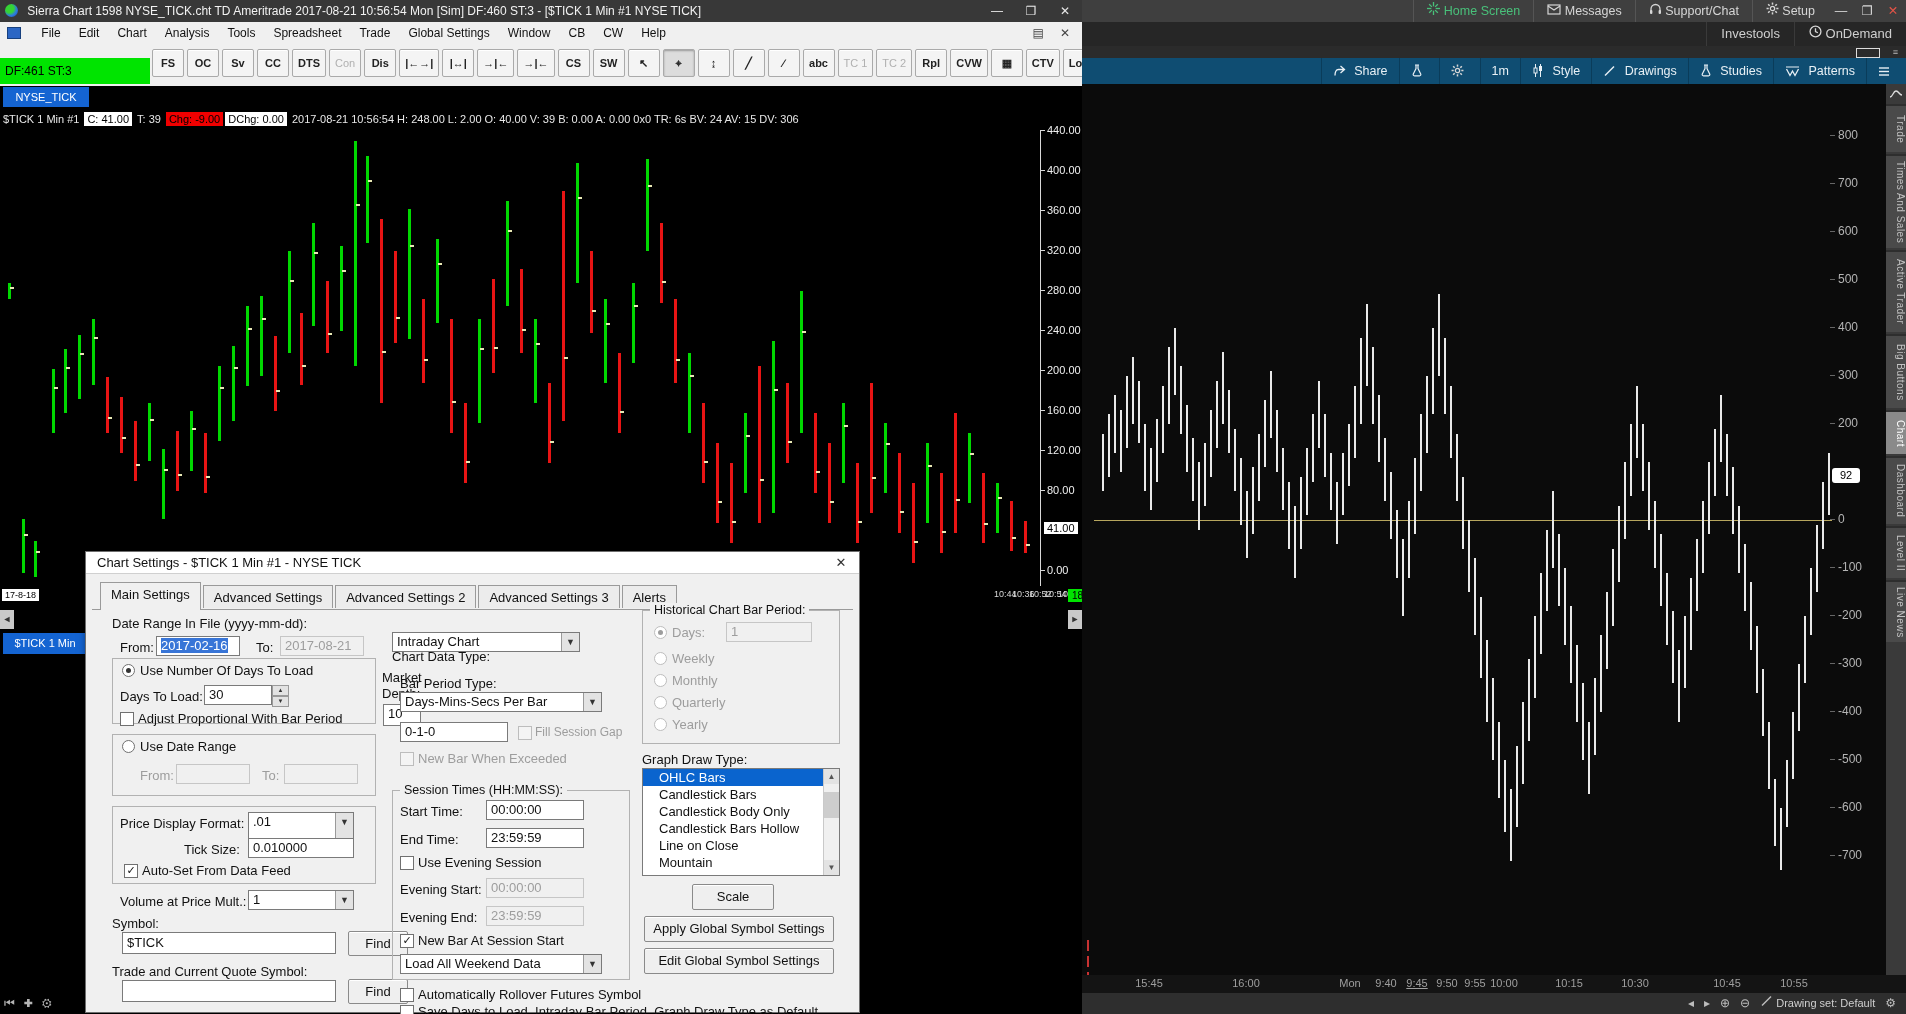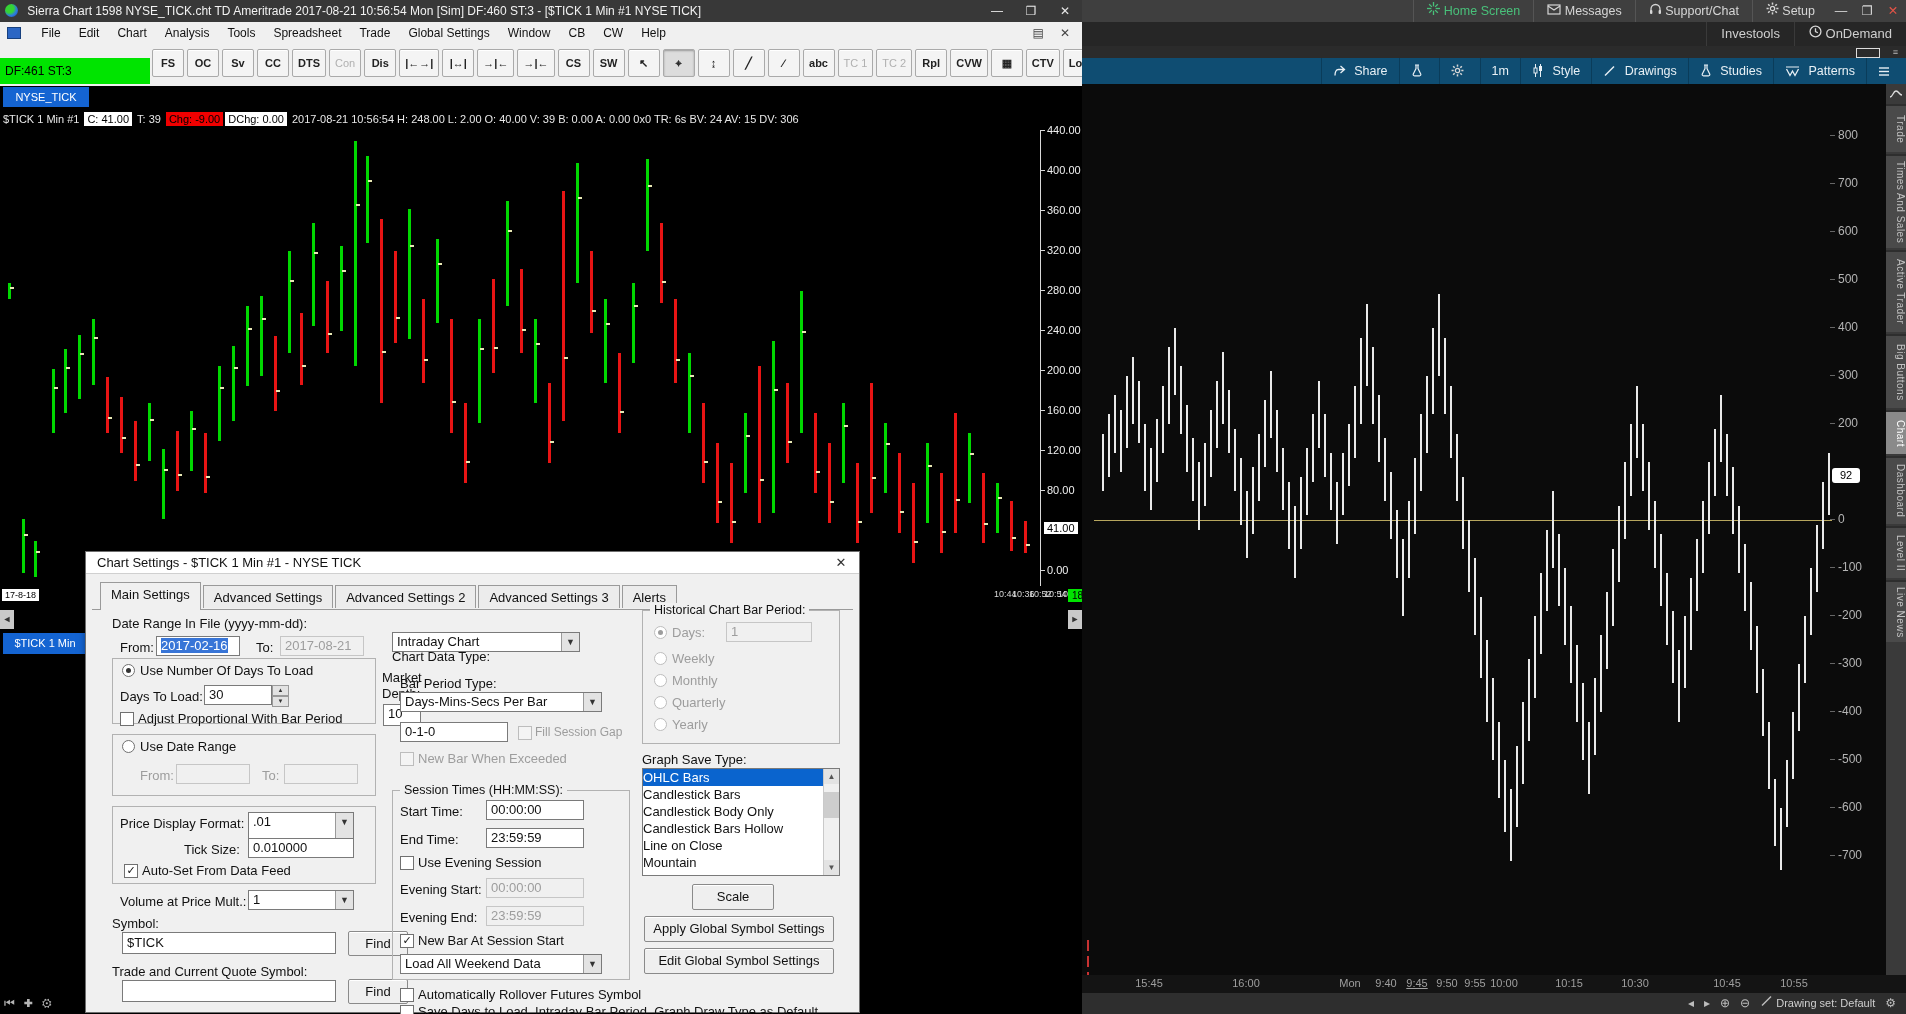--- a/index.html
+++ b/index.html
@@ -77,21 +77,21 @@
   .spin{position:absolute;width:17px;}
   .spin div{height:9px;background:#e3e3e3;border:1px solid #9a9a9a;font-size:6px;line-height:8px;text-align:center;color:#333;}
   .chk{position:absolute;width:12px;height:12px;background:#fff;border:1px solid #707070;font-size:11px;line-height:11px;text-align:center;color:#111;}
   .chk.dis{border-color:#bdbdbd;background:#f4f4f4;}
   .rad{position:absolute;width:11px;height:11px;border-radius:50%;background:#fff;border:1px solid #707070;}
   .rad.dis{border-color:#bdbdbd;}
   .rad.sel::after{content:"";position:absolute;left:3px;top:3px;width:5px;height:5px;border-radius:50%;background:#333;}
   .rad.sel.dis::after{background:#9d9d9d;}
   .btn{position:absolute;background:#efefef;border:1px solid #8a8a8a;border-radius:2px;text-align:center;font-size:13px;color:#111;box-shadow:inset 0 1px 0 #fff;}
   #gdt-list{position:absolute;background:#fff;border:1px solid #7a7a7a;overflow:hidden;}
-  .gdt-item{height:17px;line-height:17px;padding-left:0;font-size:13px;white-space:nowrap;}
+  .gdt-item{height:17px;line-height:17px;padding-left:16px;font-size:13px;white-space:nowrap;}
   .gdt-item.sel{background:#0a64ce;color:#fff;}
   #gdt-scroll{position:absolute;top:0;right:0;bottom:0;width:15px;background:#f0f0f0;border-left:1px solid #c9c9c9;}
   #gdt-scroll .sb{height:15px;background:#e3e3e3;color:#555;font-size:8px;text-align:center;line-height:15px;}
   #gdt-scroll .thumb{height:26px;background:#cdcdcd;margin-top:8px;}
 
   
   #tos{left:1082px;top:0;width:824px;height:1014px;background:#141414;}
   #t-row1{left:0;top:0;width:824px;height:22px;background:#3f3f3f;color:#d6d6d6;font-size:12.5px;line-height:22px;text-align:right;white-space:nowrap;}
   #t-row1 .item{display:inline-block;padding:0 13px;border-left:1px solid #555;}
   #t-row1 .item.green{color:#49c07a;}
@@ -417,21 +417,21 @@
     <div class="chk" style="left:314px;top:453px;"></div>
     <div class="lbl" style="left:332px;top:452px;">Save Days to Load, Intraday Bar Period, Graph Draw Type as Default</div>
 
     <div class="grp" style="left:556px;top:58px;width:196px;height:132px;">
         <span class="legend">Historical Chart Bar Period:</span>
       </div>
     <div class="rad sel dis" style="left:568px;top:74px;"></div>
     <div class="lbl dim" style="left:586px;top:73px;">Days:</div>
     <div class="fld dis" style="left:640px;top:70px;width:86px;height:20px;">1</div>
     <div id="hist-radios"></div>
-    <div class="lbl" style="left:556px;top:200px;">Graph Save Type:</div>
+    <div class="lbl" style="left:556px;top:200px;">Graph Draw Type:</div>
     <div id="gdt-list" style="left:556px;top:216px;width:196px;height:106px;">
       <div id="gdt-items">
           <div class="gdt-item sel">OHLC Bars</div>
           <div class="gdt-item">Candlestick Bars</div>
           <div class="gdt-item">Candlestick Body Only</div>
           <div class="gdt-item">Candlestick Bars Hollow</div>
           <div class="gdt-item">Line on Close</div>
           <div class="gdt-item">Mountain</div>
         </div>
       <div id="gdt-scroll">

